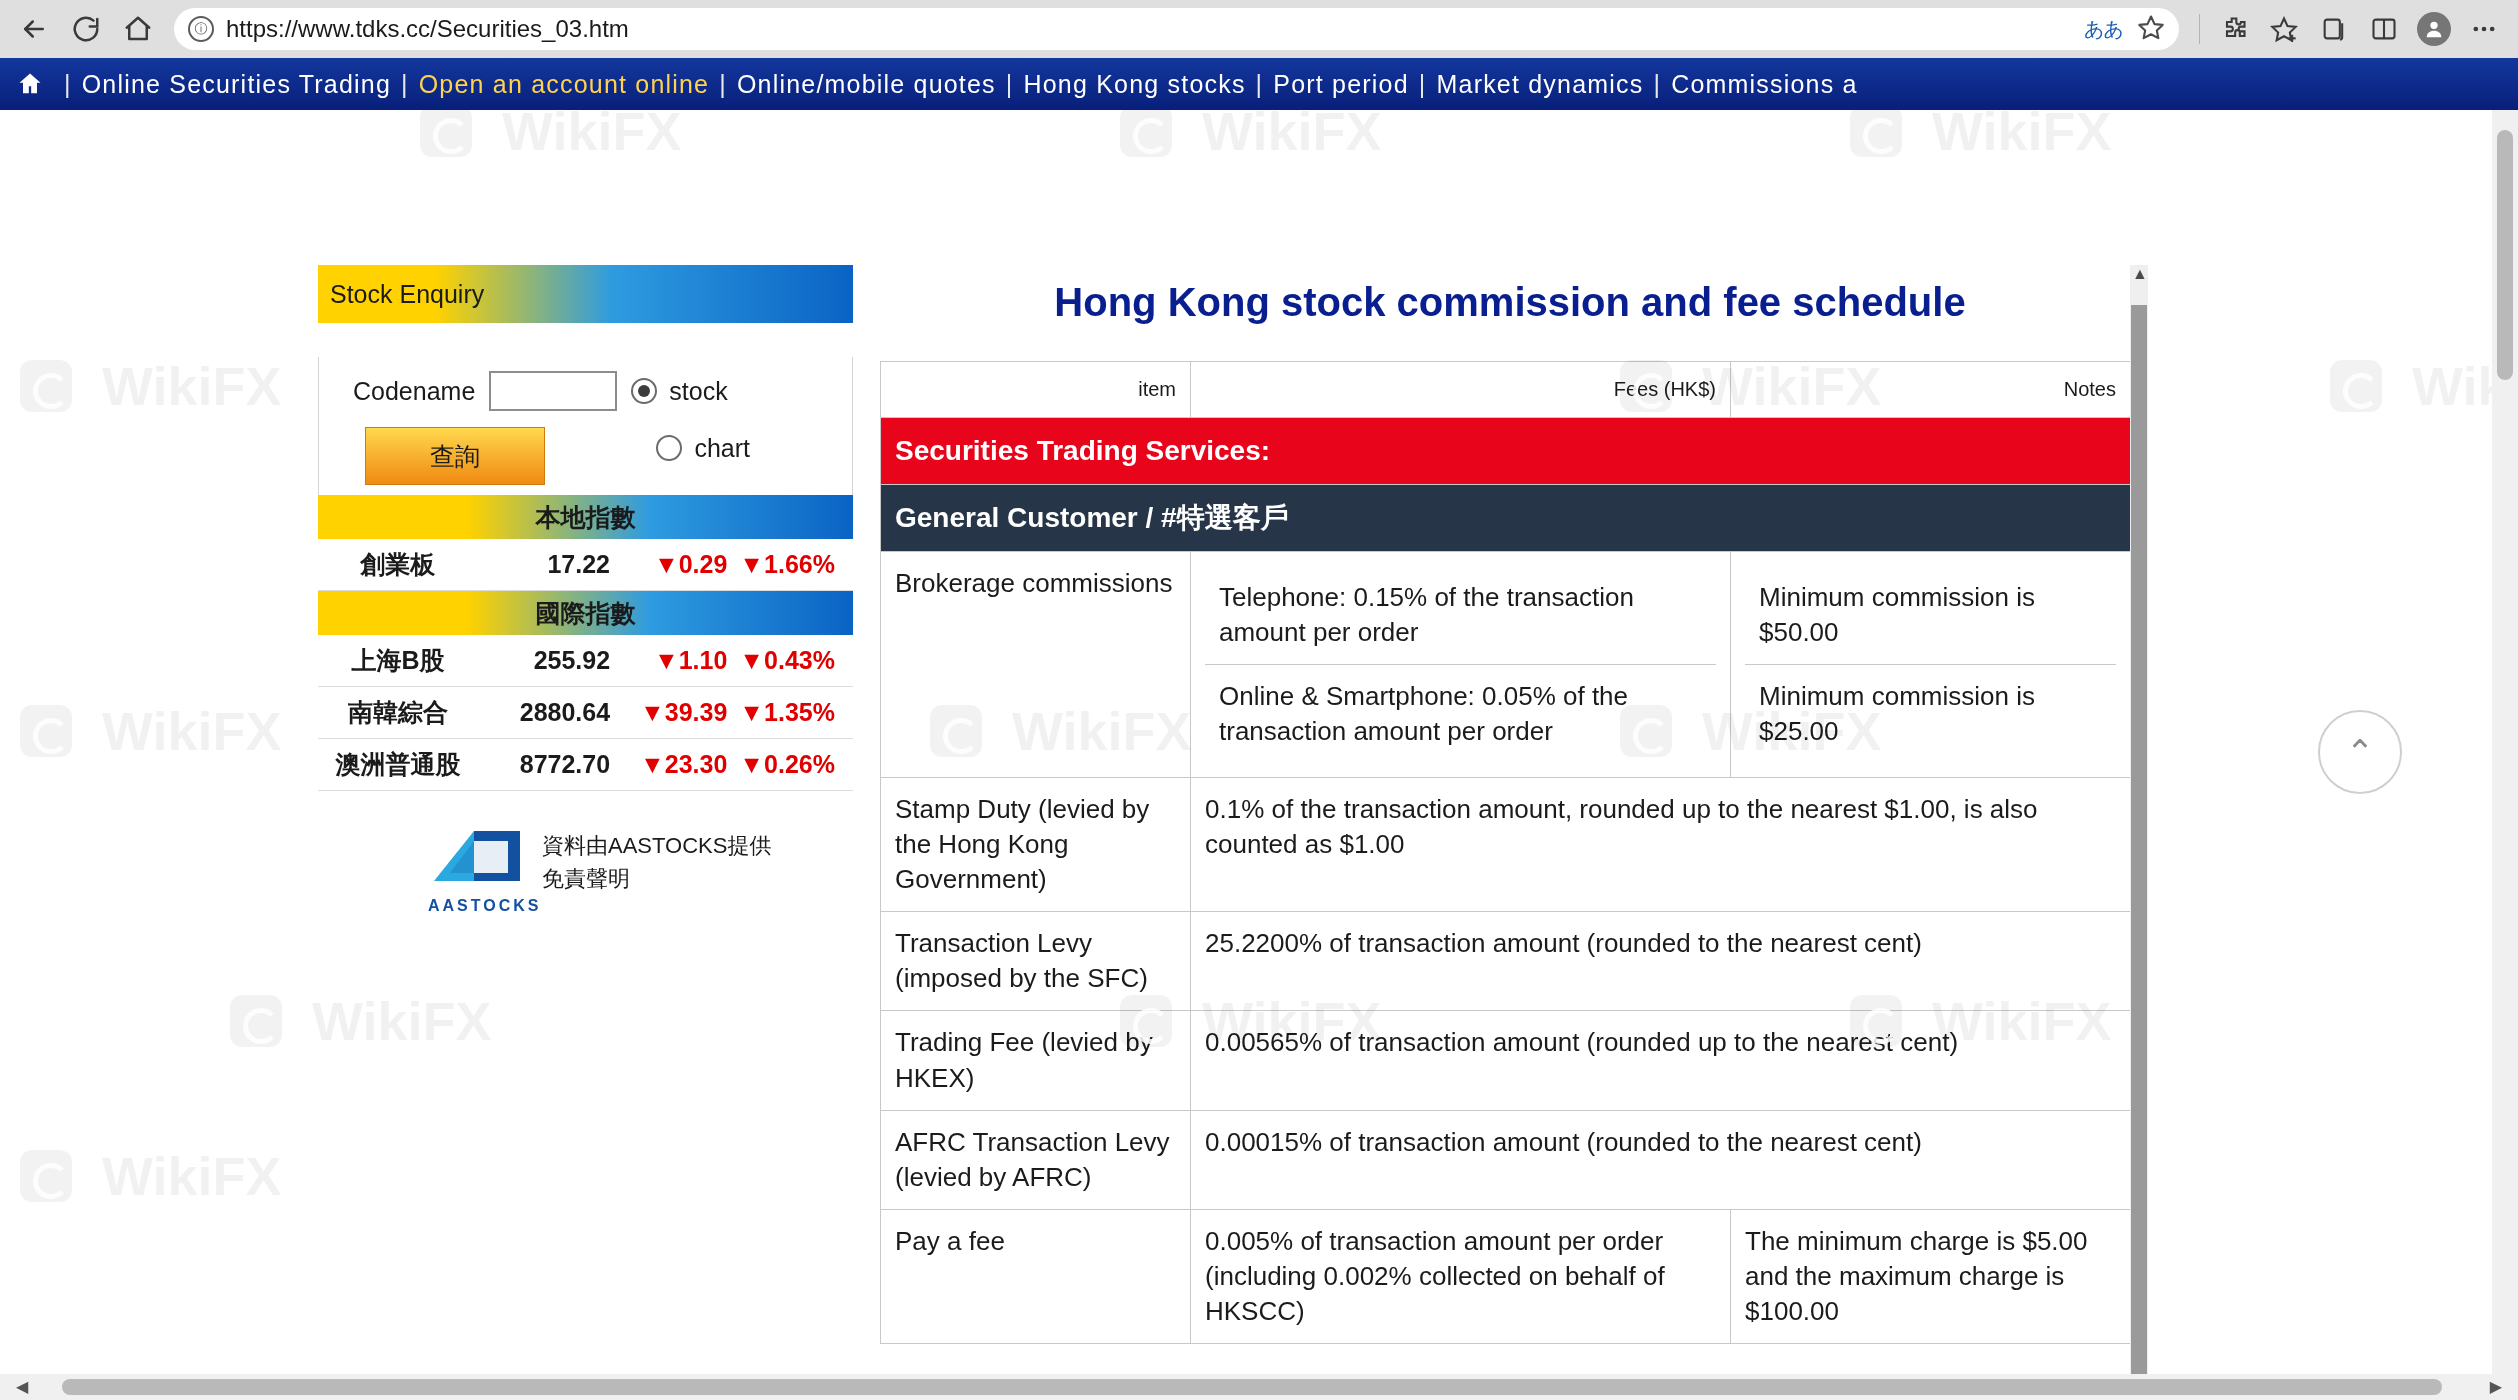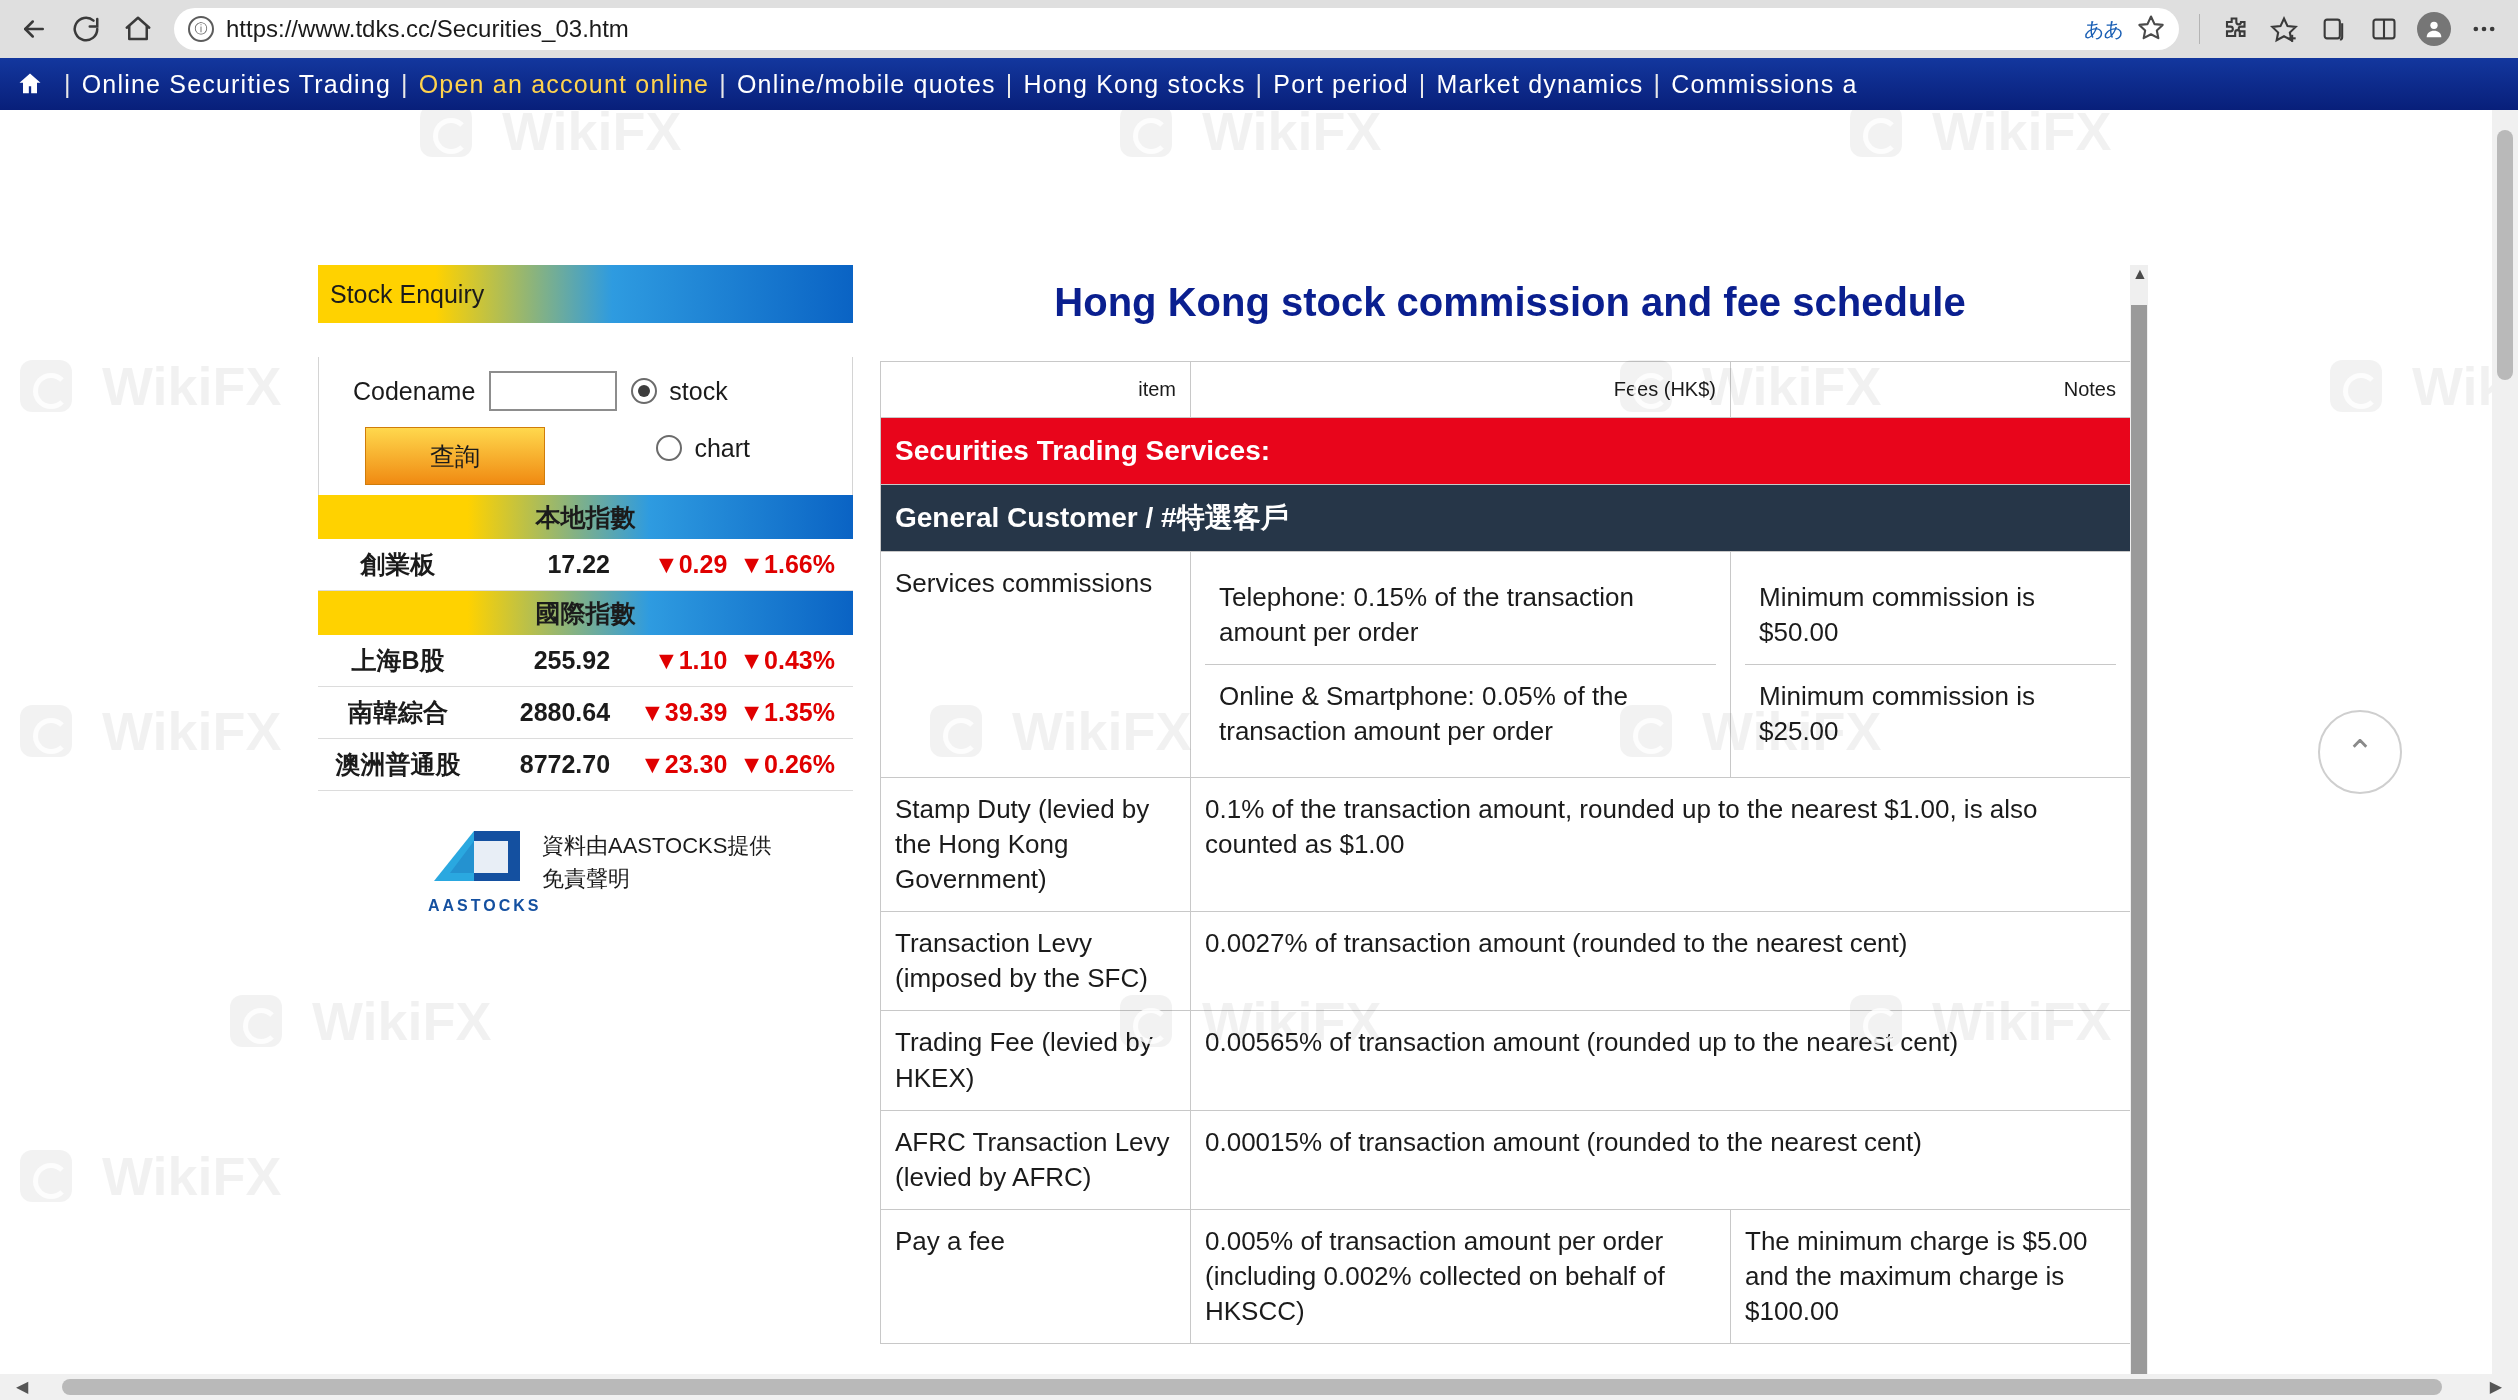--- a/index.html
+++ b/index.html
@@ -615,21 +615,21 @@
       </thead>
       <tbody>
         <tr class="red">
           <td colspan="3">Securities Trading Services:</td>
         </tr>
         <tr class="dark">
           <td colspan="3">General Customer / #特選客戶</td>
         </tr>
 
         <tr>
-          <td>Services commissions</td>
+          <td>Brokerage commissions</td>
           <td class="nopad-inner">
             <table class="sub">
               <tbody>
                   <tr>
                 <td>Telephone: 0.15% of the transaction amount per order</td>
               </tr>
               <tr>
                 <td>Online &amp; Smartphone: 0.05% of the transaction amount per order</td>
               </tr>
             </tbody>
@@ -649,21 +649,21 @@
           </td>
         </tr>
 
         <tr>
           <td>Stamp Duty (levied by the Hong Kong Government)</td>
           <td class="center" colspan="2">0.1% of the transaction amount, rounded up to the nearest $1.00, is also counted as $1.00</td>
         </tr>
 
         <tr>
           <td>Transaction Levy (imposed by the SFC)</td>
-          <td class="center" colspan="2">0.0027% of transaction amount (rounded to the nearest cent)</td>
+          <td class="center" colspan="2">25.2200% of transaction amount (rounded to the nearest cent)</td>
         </tr>
 
         <tr>
           <td>Trading Fee (levied by HKEX)</td>
           <td class="center" colspan="2">0.00565% of transaction amount (rounded up to the nearest cent)</td>
         </tr>
 
         <tr>
           <td>AFRC Transaction Levy (levied by AFRC)</td>
           <td class="center" colspan="2">0.00015% of transaction amount (rounded to the nearest cent)</td>

